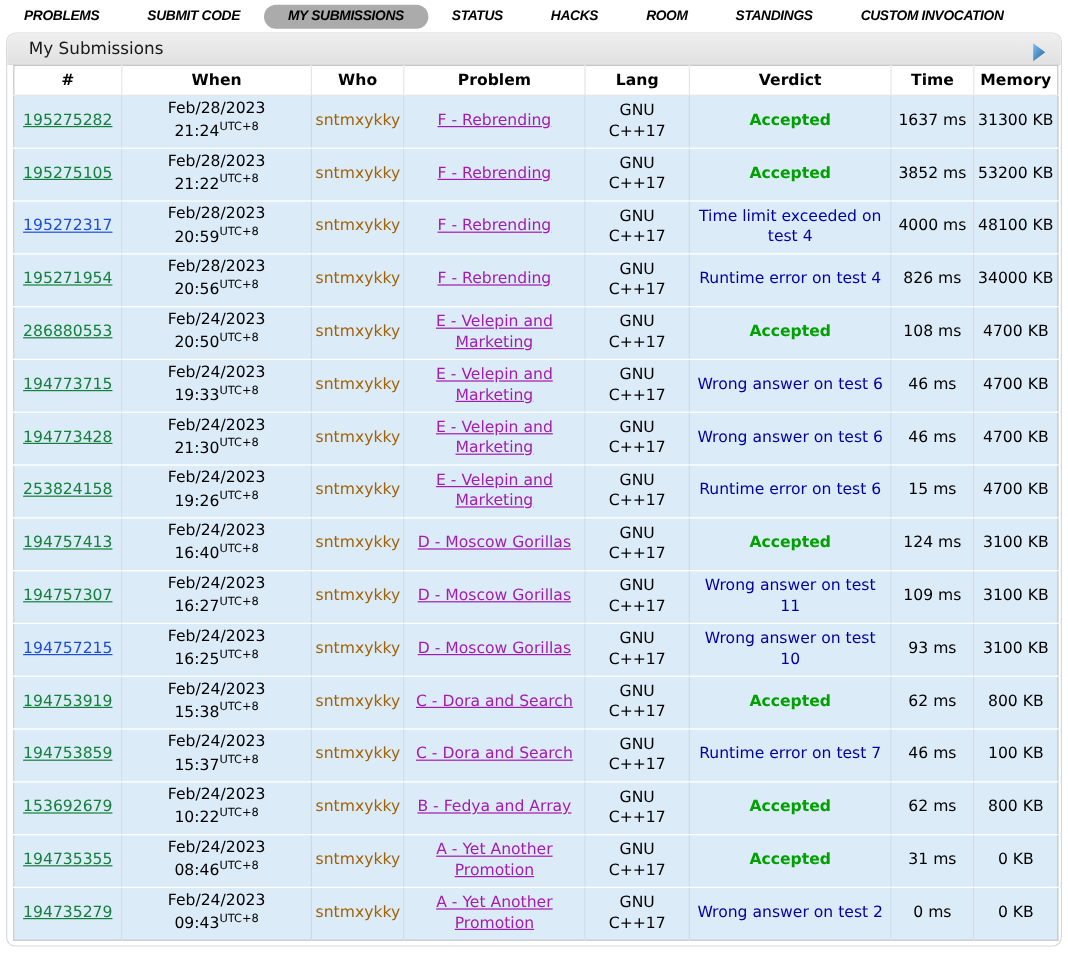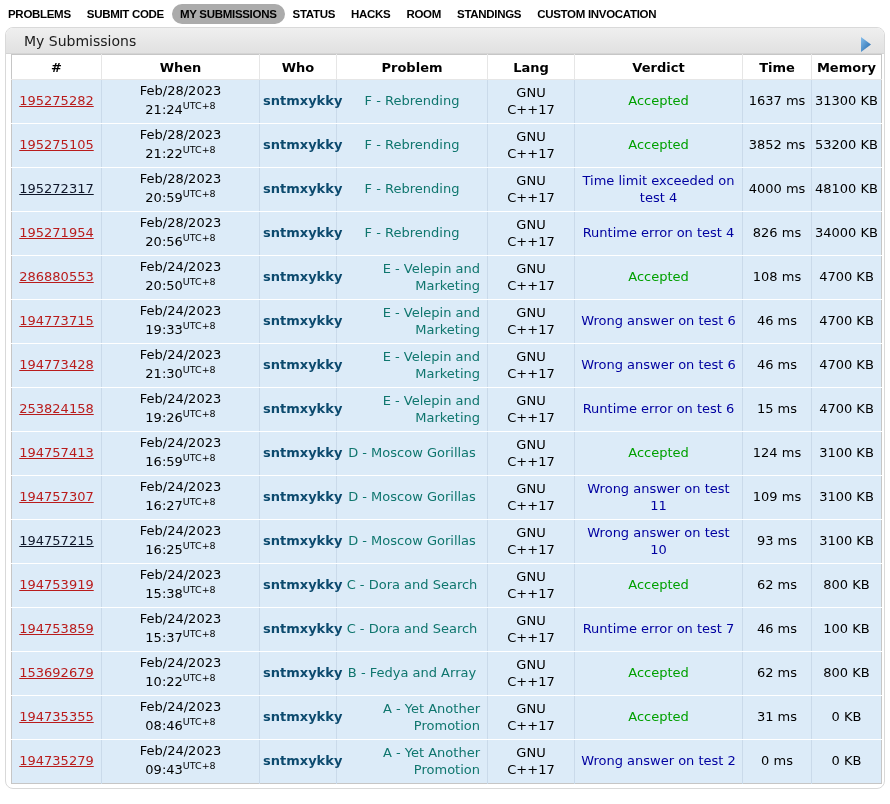--- a/index.html
+++ b/index.html
@@ -8,22 +8,23 @@
 
   
   .topnav {
     display: flex; align-items: center;
     padding: 4px 0 3px 0;
   }
   .topnav .nav-item {
     font-family: "Liberation Sans", sans-serif;
     font-weight: bold; font-size: 11.5px; letter-spacing: -0.3px;
     color: #000; text-transform: uppercase;
-    padding: 4px 8px; border-radius: 10px; white-space: nowrap;
+    padding: 4px 20px; border-radius: 10px; white-space: nowrap;
     cursor: pointer;
+    font-style: italic;
   }
   .topnav .nav-item.active { background: #ababab; }
 
   
   .roundbox {
     margin: 0 5px; background: #fff;
     border: 1px solid #d9d9d9; border-radius: 8px;
     overflow: hidden;
   }
   .caption {
@@ -51,28 +52,28 @@
   td {
     background: #dcebf8; text-align: center; vertical-align: middle;
     font-size: 13px; color: #000; height: 44px;
     border-right: 1px solid rgba(90,120,150,0.14);
     border-bottom: 1px solid #fff;
     line-height: 1.3; padding: 2px 3px;
   }
   td:last-child { border-right: none; margin-left: 35px; }
   tr:last-child td { border-bottom: none; }
 
-  a.id-link { color: #b91c1c; text-decoration: underline; cursor: pointer; }
-  a.id-link.visited { color: #0f172a; }
-  a.prob-link { color: #0f766e; cursor: pointer; display: inline-block; max-width: 136px; text-align: right; }
-  .c-who { color: #0c4a6e; font-weight: bold; }
+  a.id-link { color: #15803d; text-decoration: underline; cursor: pointer; }
+  a.id-link.visited { color: #1d4ed8; }
+  a.prob-link { color: #a21caf; text-decoration: underline; cursor: pointer; display: inline-block; max-width: 136px; }
+  .c-who { color: #a16207; font-weight: normal; }
   .when-date, .when-time { display: block; }
   .when-time sup { font-size: 9.5px; }
   .lang-span { display: inline-block; max-width: 58px; }
-  .verdict.v-accepted { color: #00a000; font-weight: normal; }
+  .verdict.v-accepted { color: #00a000; font-weight: bold; }
   .verdict.v-rejected { color: #0000a0; }
 </style>
 </head>
 <body>
 
 <div class="topnav">
     <div class="nav-item">PROBLEMS</div>
     <div class="nav-item">SUBMIT CODE</div>
     <div class="nav-item active">MY SUBMISSIONS</div>
     <div class="nav-item">STATUS</div>
@@ -273,21 +274,21 @@
     <td class="verdict v-rejected">Runtime error on test 6</td>
     <td class="c-time">15 ms</td>
     <td class="c-mem">4700 KB</td>
   </tr>
         <tr>
     <td class="c-id">
       <a class="id-link">194757413</a>
     </td>
     <td class="c-when">
       <span class="when-date">Feb/24/2023</span>
-      <span class="when-time"><span>16:59</span><sup>UTC+8</sup></span>
+      <span class="when-time"><span>16:40</span><sup>UTC+8</sup></span>
     </td>
     <td class="c-who">sntmxykky</td>
     <td class="c-problem">
       <a class="prob-link">D - Moscow Gorillas</a>
     </td>
     <td class="c-lang">
       <span class="lang-span">GNU C++17</span>
     </td>
     <td class="verdict v-accepted">Accepted</td>
     <td class="c-time">124 ms</td>

